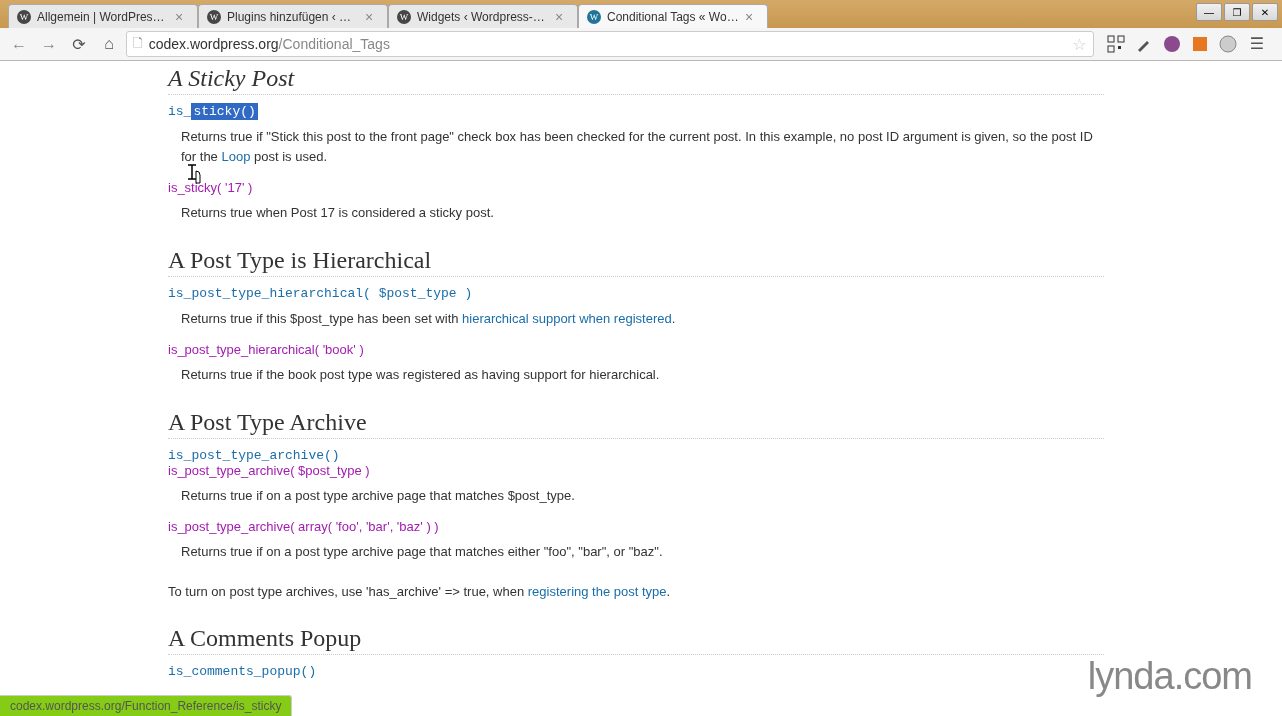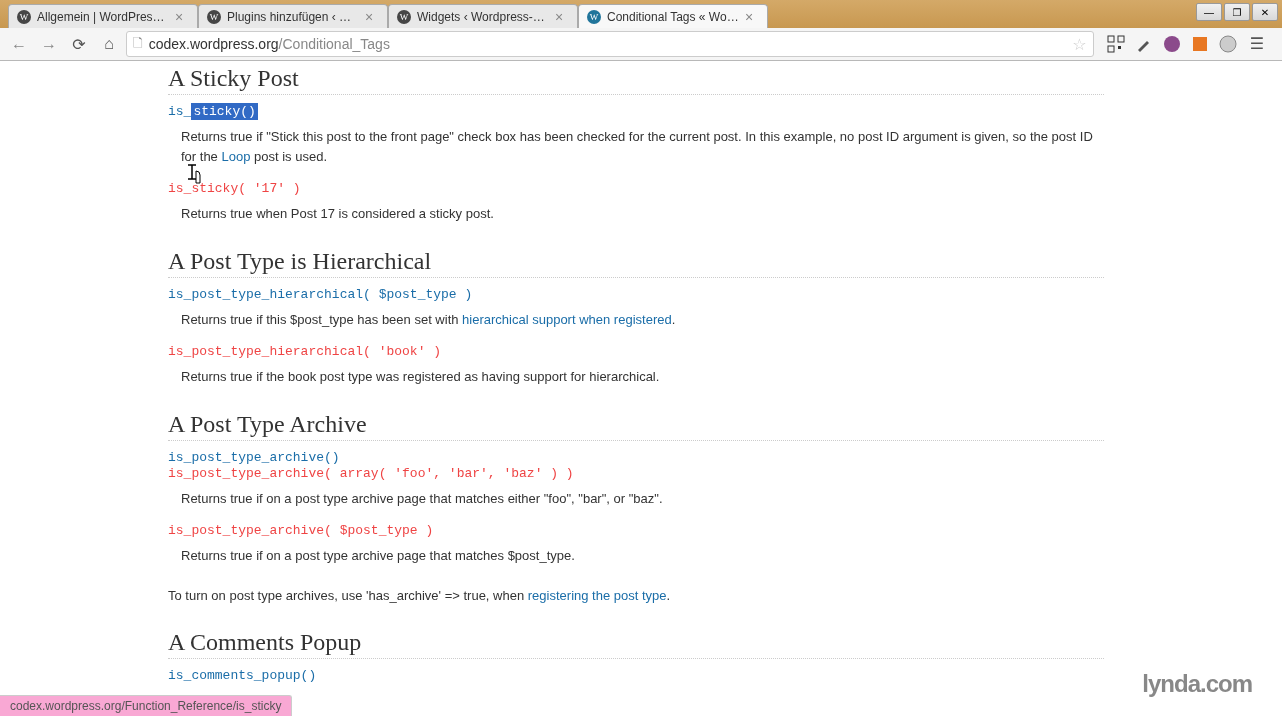--- a/index.html
+++ b/index.html
@@ -150,30 +150,30 @@
     h2 {
       font-family: Georgia, serif;
       font-weight: normal;
       font-size: 24px;
       color: #333;
       margin-top: 24px;
       margin-bottom: 8px;
       border-bottom: 1px dotted #ccc;
       padding-bottom: 2px;
     }
-    h2:first-child { margin-top: 4px; }
+    h2:first-child { margin-top: 4px; font-style: italic; }
     .code-link {
       font-family: "Consolas", "Courier New", monospace;
       color: #1a6da8;
       font-size: 13px;
       cursor: pointer;
     }
     .code-mono {
-      font-family: Liberation Mono, monospace;
-      color: #ef4444;
+      font-family: Liberation Sans, sans-serif;
+      color: #a21caf;
       font-size: 13px;
     }
     .highlighted {
       background: #316ac5;
       color: #fff;
       padding: 1px 2px;
     }
     .desc {
       margin-left: 13px;
       margin-top: 8px;
@@ -184,36 +184,36 @@
     .para {
       margin-top: 20px;
       color: #333;
       line-height: 1.5;
     }
     .text-link { color: #1a6da8; cursor: pointer; }
     .status-bar {
       position: absolute;
       bottom: 0;
       left: 0;
-      background: #f9a8d4;
+      background: #84cc16;
       border: 1px solid #ccc;
       border-left: none;
       border-bottom: none;
       padding: 3px 10px;
       font-size: 12px;
       color: #555;
       border-top-right-radius: 3px;
     }
     .watermark {
       position: absolute;
       bottom: 18px;
       right: 30px;
-      font-size: 24px;
+      font-size: 38px;
       color: #888;
-      font-weight: 700;
+      font-weight: 400;
       letter-spacing: -1px;
       text-align: right;
     }
     .cursor {
       position: absolute;
       left: 186px;
       top: 102px;
       font-size: 16px;
       pointer-events: none;
       z-index: 100;
@@ -348,29 +348,29 @@
       <div class="desc">
         <span>Returns true if the book post type was registered as having support for hierarchical.</span>
       </div>
     </div>
 
     <h2>A Post Type Archive</h2>
     <div>
       <span class="code-link">is_post_type_archive()</span>
     </div>
     <div>
+      <span class="code-mono">is_post_type_archive( $post_type )</span>
+      <div class="desc">
+        <span>Returns true if on a post type archive page that matches $post_type.</span>
+      </div>
+    </div>
+    <div>
       <span class="code-mono">is_post_type_archive( array( 'foo', 'bar', 'baz' ) )</span>
       <div class="desc">
         <span>Returns true if on a post type archive page that matches either "foo", "bar", or "baz".</span>
-      </div>
-    </div>
-    <div>
-      <span class="code-mono">is_post_type_archive( $post_type )</span>
-      <div class="desc">
-        <span>Returns true if on a post type archive page that matches $post_type.</span>
       </div>
     </div>
     <div class="para">
       <span>To turn on post type archives, use 'has_archive' =&gt; true, when </span><span class="text-link">registering the post type</span><span>.</span>
     </div>
 
     <h2>A Comments Popup</h2>
     <div>
       <span class="code-link">is_comments_popup()</span>
     </div>

